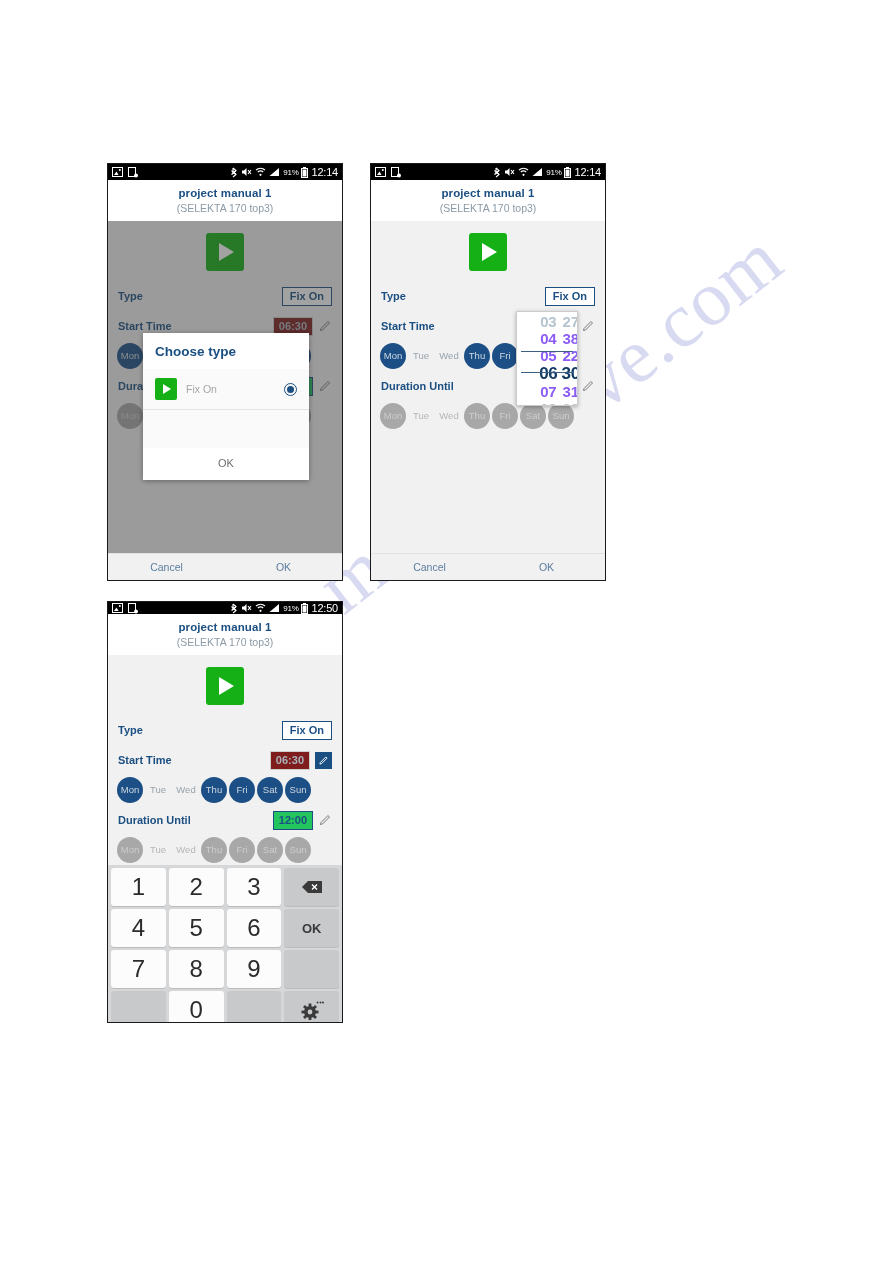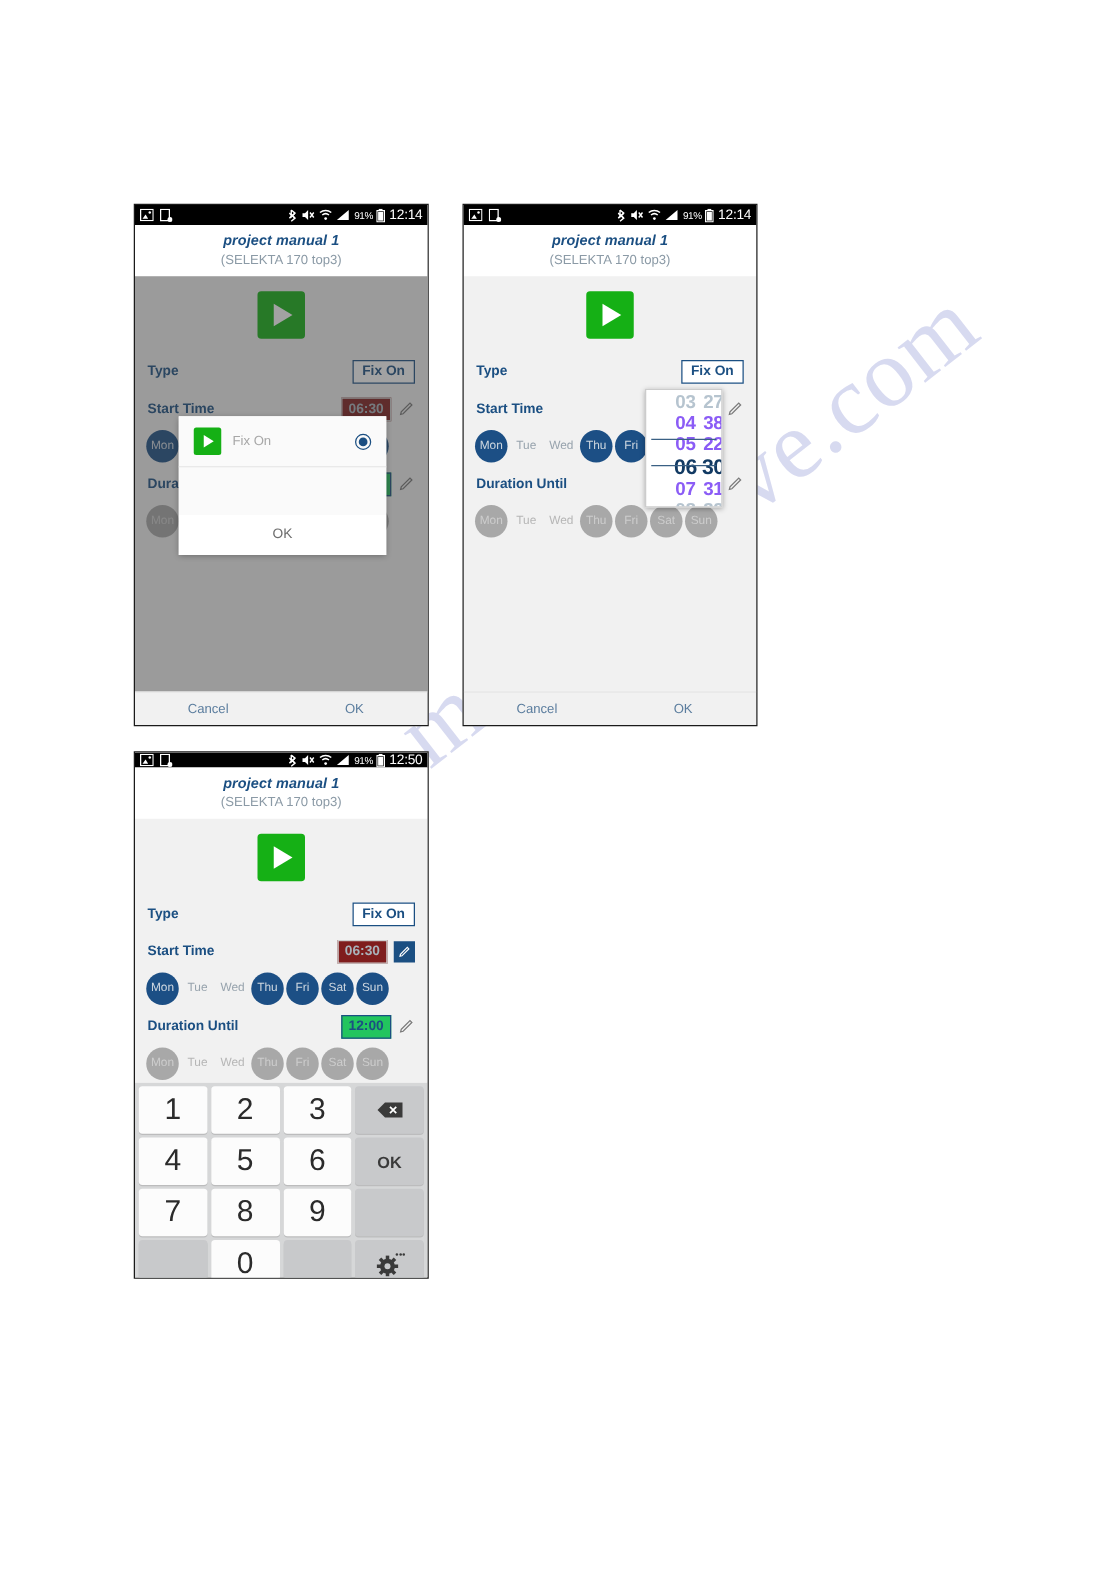--- a/index.html
+++ b/index.html
@@ -60,21 +60,21 @@
   .sb-clock { font-size: 11px; color: #ffffff; font-family: "Liberation Sans", sans-serif; letter-spacing: -.2px; }
 
   
   .header {
     background: #ffffff;
     padding: 6px 0 5px 0;
     text-align: center;
   }
   .hdr-title {
     font-size: 11.5px; font-weight: bold; color: #1b4f82;
-    letter-spacing: .1px; line-height: 15px; font-style: italic;
+    letter-spacing: .1px; line-height: 15px;
   }
   .hdr-sub {
     font-size: 10.5px; color: #8b9aa6; line-height: 15px;
   }
 
   
   .content {
     position: relative;
     background: #f1f1f1;
     flex: 1;
@@ -356,20 +356,21 @@
         <div class="day off">Wed</div>
         <div class="day on">Thu</div>
         <div class="day on">Fri</div>
         <div class="day on">Sat</div>
         <div class="day on">Sun</div>
       </div>
 
       <div class="dim"></div>
 
       <div class="dialog">
+        <div class="dlg-title">Choose type</div>
         <div class="dlg-opt">
           <span class="dlg-sw green"></span>
           <span class="dlg-lbl">Fix On</span>
           <span class="radio sel"></span>
         </div>
         <div class="dlg-spacer"></div>
         <div class="dlg-ok">OK</div>
       </div>
     </div>
 

